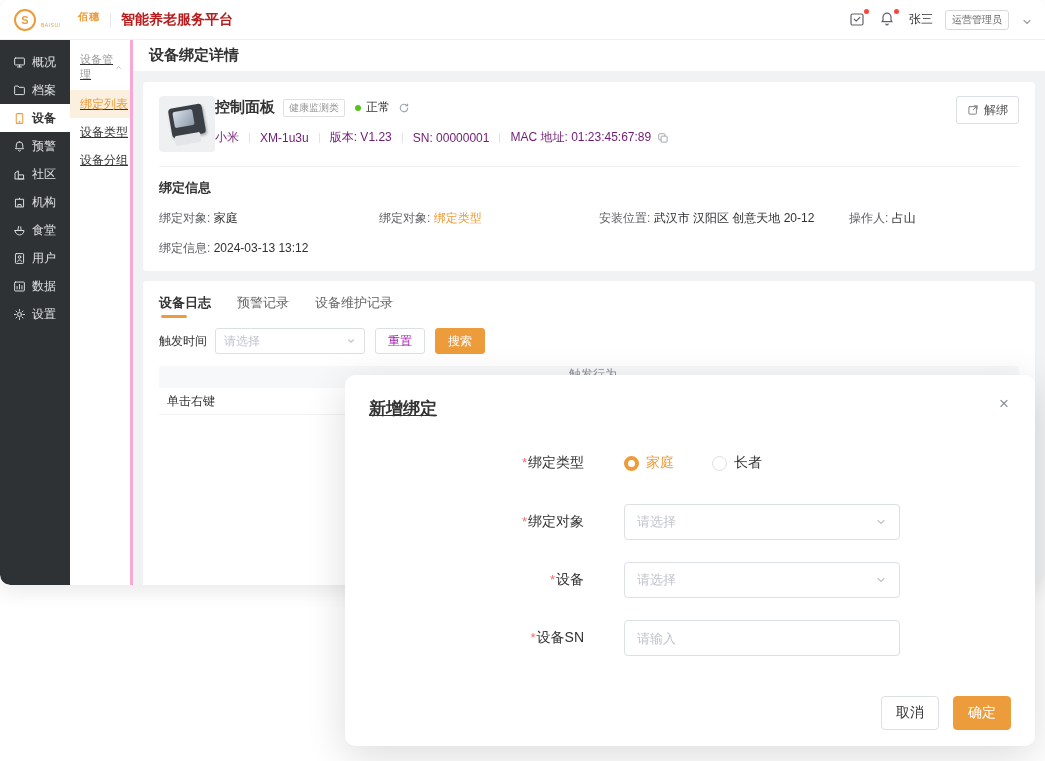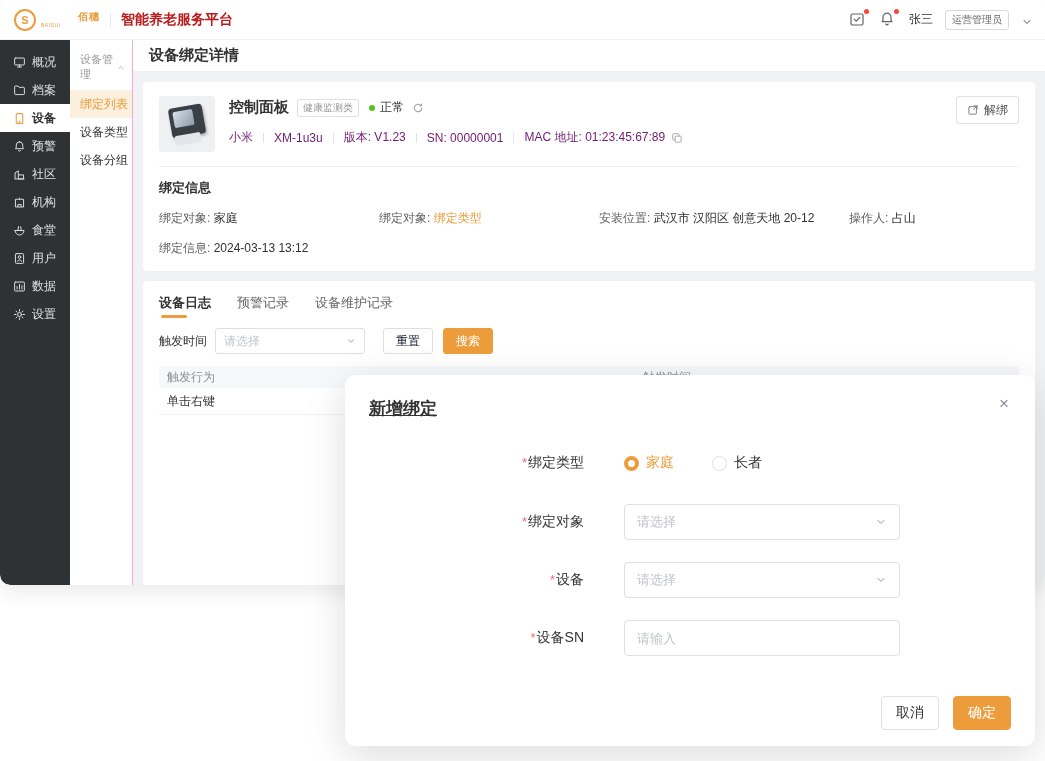--- a/index.html
+++ b/index.html
@@ -34,34 +34,34 @@
 
 .nav { width:70px; background:#2F3235; padding-top:8px; flex:none; border-bottom-left-radius:10px; }
 .nav-item { height:28px; display:flex; align-items:center; gap:6px; padding-left:13px; color:#DFE0E2; font-size:12px; cursor:pointer; }
 .nav-item svg { width:13px; height:13px; flex:none; }
 .nav-item.active { background:#fff; }
 .nav-item.active .nlabel { color:#333; font-weight:600; }
 .nav-item.active .nic { color:#EC9C3B; }
 .nic { display:flex; color:inherit; }
 
 
-.subnav { width:63px; background:#fff; border-right:1px solid #f9a8d4; flex:none; }
+.subnav { width:63px; background:#fff; border-right:3px solid #f9a8d4; flex:none;text-decoration:underline; }
 .sub-group { display:flex; align-items:center; justify-content:space-between; padding:12px 8px 8px 10px; font-size:11px; color:#999; cursor:pointer; }
 .sub-group svg { width:9px; height:9px; color:#999; }
 .sub-item { height:28px; line-height:28px; padding-left:10px; font-size:12px; color:#333; cursor:pointer; white-space:nowrap; }
 .sub-item.active { background:#FBEFDD; color:#EC9C3B; }
 
 
 .content { flex:1; background:#F1F2F4; display:flex; flex-direction:column; overflow:hidden; }
 .titlebar { height:32px; background:#fff; border-bottom:1px solid #F2F2F2; display:flex; align-items:center; padding-left:16px; font-size:15px; font-weight:700; color:#333; flex:none; }
 .scroll { padding:10px 10px 0 10px; }
 
 .card { background:#fff; border-radius:4px; }
 .card1 { padding:14px 16px 14px; margin-bottom:10px; }
-.dev-row { display:flex; gap:14px; }
+.dev-row { display:flex; }
 .thumb { width:56px; height:56px; border-radius:4px; background:#EEF0F2; position:relative; overflow:hidden; flex:none; }
 .thumb .panel { position:absolute; left:11px; top:10px; width:34px; height:30px; background:#3A3F45; border-radius:4px; transform:rotate(-10deg); box-shadow:1px 2px 3px rgba(0,0,0,.3); }
 .thumb .screen { position:absolute; left:4px; top:4px; width:20px; height:16px; border-radius:2px; background:linear-gradient(135deg,#d7e0ea,#8d99a8); }
 .thumb .base { position:absolute; left:16px; top:38px; width:26px; height:10px; background:#e3e5e8; border-radius:2px; transform:rotate(-10deg); }
 .dev-meta { flex:1; padding-top:2px; }
 .dev-line1 { display:flex; align-items:center; gap:8px; }
 .dev-name { font-size:15px; font-weight:700; color:#333; }
 .cat-tag { font-size:10px; color:#999; border:1px solid #E0E0E0; border-radius:2px; padding:1px 5px; }
 .status { display:flex; align-items:center; gap:5px; font-size:12px; color:#333; margin-left:2px; }
 .dot-ok { width:6px; height:6px; border-radius:50%; background:#52C41A; }
@@ -86,24 +86,24 @@
 .tabs { display:flex; gap:26px; }
 .tab { font-size:13px; color:#666; padding:5px 0 4px; cursor:pointer; position:relative; }
 .tab.active { color:#333; font-weight:700; }
 .tab.active::after { content:""; position:absolute; left:2px; bottom:-2px; width:26px; height:3px; border-radius:2px; background:#EC9C3B; }
 .filter-row { margin-top:12px; display:flex; align-items:center; }
 .filter-label { font-size:12px; color:#333; margin-right:8px; }
 .select { width:150px; height:26px; border:1px solid #DCDFE6; border-radius:3px; background:#fff; display:flex; align-items:center; padding:0 8px; cursor:pointer; }
 .select .ph { font-size:12px; color:#C0C4CC; flex:1; }
 .select svg { width:10px; height:10px; color:#C0C4CC; }
 .btn { height:26px; padding:0 12px; border-radius:3px; font-size:12px; cursor:pointer; display:inline-flex; align-items:center; }
-.btn-plain { background:#fff; border:1px solid #DCDFE6; color:#0f172a; margin-left:18px; }
+.btn-plain { background:#fff; border:1px solid #DCDFE6; color:#a21caf; margin-left:10px; }
 .btn-orange { background:#EC9C3B; border:1px solid #EC9C3B; color:#fff; margin-left:10px; }
 .table { margin-top:12px; }
-.thead { display:flex; align-items:center; height:22px; background:#F7F8FA; border-radius:2px; font-size:12px; color:#8A9099; }
+.thead { display:flex; align-items:center; height:22px; background:#F7F8FA; border-radius:2px; font-size:12px; color:#8A9099;flex-direction:column; }
 .trow { display:flex; align-items:center; height:27px; border-bottom:1px solid #F2F2F2; font-size:12px; color:#333; }
 .tc1 { flex:0 0 484px; padding-left:8px; }
 .tc2 { flex:1; }
 .pager { margin-top:4px; display:flex; justify-content:flex-end; align-items:flex-start; gap:8px; padding-right:12px; }
 .pg { width:24px; height:24px; border-radius:3px; background:#F2F3F5; cursor:pointer; }
 .pg.active { background:#EC9C3B; }
 .pg-size { width:92px; height:24px; border:1px solid #DCDFE6; border-radius:3px; background:#fff; cursor:pointer; }
 .pg-jump { width:40px; height:24px; border:1px solid #DCDFE6; border-radius:3px; background:#fff; cursor:pointer; }
 
 

